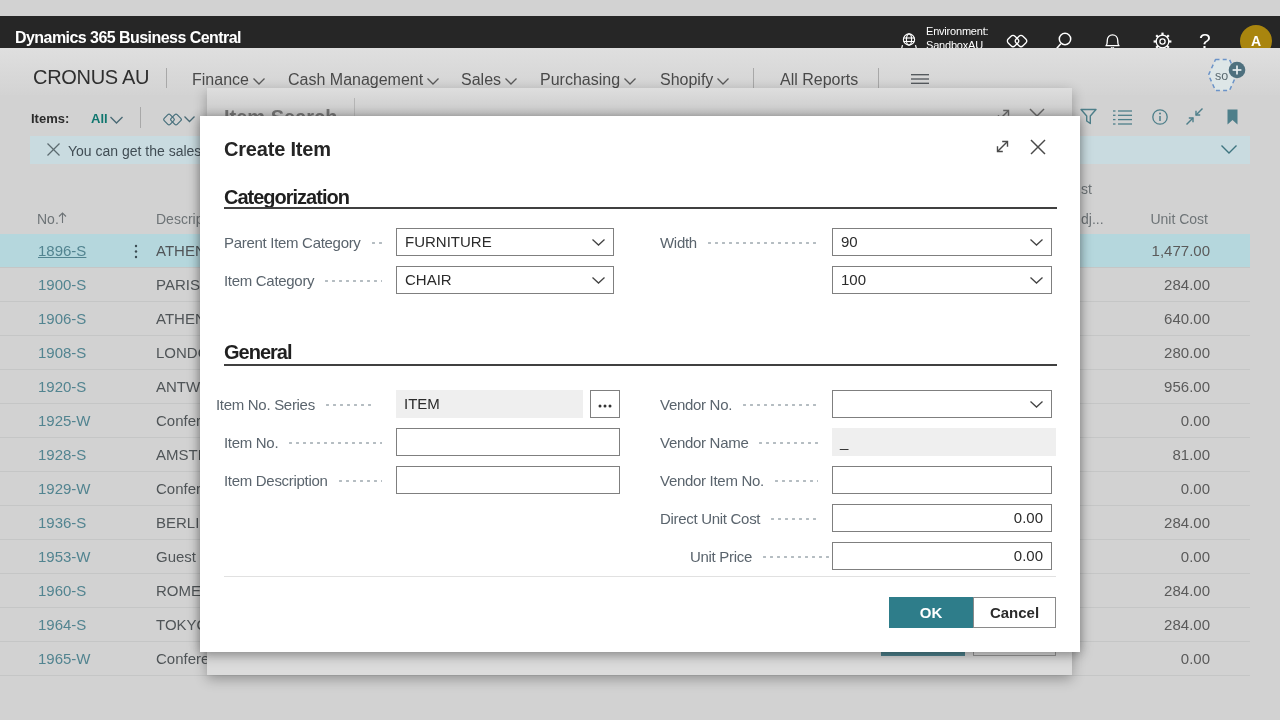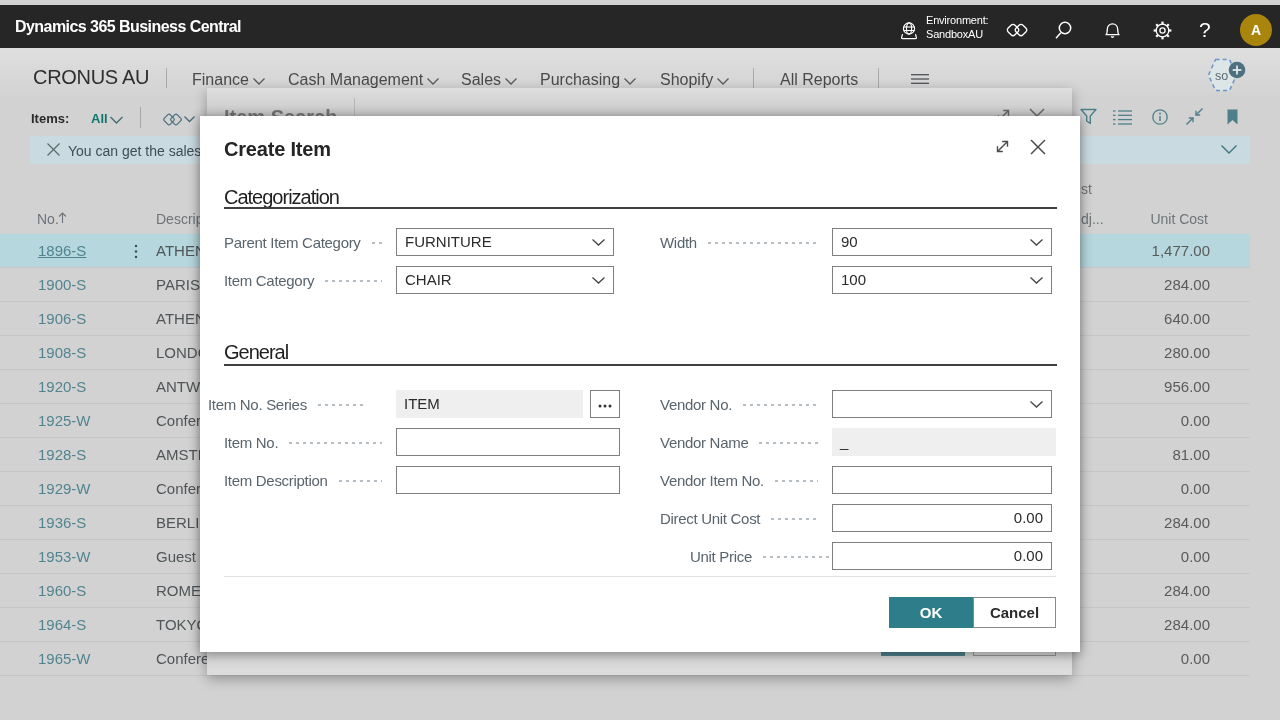--- a/index.html
+++ b/index.html
@@ -2,21 +2,21 @@
 <html><head>
 <meta charset="utf-8">
 <style>
 * { margin:0; padding:0; box-sizing:border-box; }
 html,body { width:1280px; height:720px; overflow:hidden; background:#d2d2d2;
   font-family:"Liberation Sans", sans-serif; }
 svg { display:block; }
 .abs, svg.abs { position:absolute; }
 
 
-#topbar { position:absolute; left:0; top:5px; width:1280px; height:48px; background:#262626; }
+#topbar { position:absolute; left:0; top:16px; width:1280px; height:48px; background:#262626; }
 #topbar .title { position:absolute; left:15px; top:13px; color:#fff; font-size:16px; font-weight:bold; letter-spacing:-0.55px; }
 #topbar .envtext { position:absolute; left:926px; top:9px; color:#fff; font-size:11px; line-height:13.5px; letter-spacing:-0.2px; }
 .avatar { position:absolute; left:1240px; top:9px; width:32px; height:32px; border-radius:50%;
   background:#a9850e; color:#fff; font-size:14px; font-weight:bold; text-align:center; line-height:32px; }
 
 
 #navbar { position:absolute; left:0; top:48px; width:1280px; height:47px;
   background:linear-gradient(#dfdfdf,#d3d3d3); }
 #navbar .company { position:absolute; left:33px; top:18px; font-size:20px; letter-spacing:-0.3px; color:#2f2f2f; }
 .navsep { position:absolute; top:20px; width:1px; height:20px; background:#a8a8a8; }
@@ -37,21 +37,21 @@
 .row .cost { position:absolute; right:40px; top:8px; font-size:15px; color:#5a5a5a; }
 
 
 #dlg2 { position:absolute; left:207px; top:88px; width:865px; height:587px;
   background:linear-gradient(180deg,#dedede 0px,#cbcbcb 26px,#c6c6c6 28px,#dcdcdc 29px,#dcdcdc 100%);
   box-shadow:0 4px 12px rgba(0,0,0,0.30); }
 #dlg1 { position:absolute; left:200px; top:116px; width:880px; height:536px; background:#fff;
   box-shadow:0 0 10px rgba(0,0,0,0.22), 0 4px 12px rgba(0,0,0,0.26); }
 
 .dtitle { position:absolute; left:24px; top:22px; font-size:20px; font-weight:bold; color:#252525; letter-spacing:-0.2px; }
-.sechead { position:absolute; left:24px; font-size:20px; font-weight:normal; color:#1f1f1f; letter-spacing:-1px; }
+.sechead { position:absolute; left:24px; font-size:20px; font-weight:bold; color:#1f1f1f; letter-spacing:-1px; }
 .secline { position:absolute; left:24px; width:833px; height:2px; background:#404040; }
 .flabel { position:absolute; display:flex; align-items:center; height:28px; font-size:15px; letter-spacing:-0.3px; color:#5a646d; }
 .flabel .dots { flex:1; height:4px; margin:2px 14px 0 9px;
   background-image:radial-gradient(circle, #b4bcc1 1.1px, transparent 1.4px);
   background-size:7px 4px; background-repeat:repeat-x; background-position:0 0; }
 .fld { position:absolute; height:28px; background:#fff; border:1px solid #7f7f7f;
   font-size:15px; color:#2b2b2b; line-height:26px; padding-left:8px; }
 .fld.ro { background:#efefef; border:none; line-height:28px; }
 .fld.num { text-align:right; padding-right:8px; }
 .fld svg.dd { position:absolute; right:8px; top:10px; }
@@ -363,21 +363,21 @@
   <div class="fld" style="left:196px;top:150px;width:218px;">CHAIR<svg class="dd" width="13" height="7" viewBox="0 0 13 7">
         <polyline points="0.5,0.5 6.5,6 12.5,0.5" stroke="#444" stroke-width="1.3" fill="none"></polyline>
       </svg></div>
   <div class="fld" style="left:632px;top:150px;width:220px;">100<svg class="dd" width="13" height="7" viewBox="0 0 13 7">
         <polyline points="0.5,0.5 6.5,6 12.5,0.5" stroke="#444" stroke-width="1.3" fill="none"></polyline>
       </svg></div>
 
   <div class="sechead" style="top:225px;">General</div>
   <div class="secline" style="top:248px;"></div>
 
-  <div class="flabel" style="left:8px;top:274px;width:172px;">
+  <div class="flabel" style="left:16px;top:274px;width:172px;">
       <span>Item No. Series</span>
       <span class="dots"></span>
     </div>
   <div class="fld ro" style="left:196px;top:274px;width:187px;">ITEM</div>
   <div class="fld" style="left:390px;top:274px;width:30px;padding:0;text-align:center;">
     <svg style="margin:13px auto 0;" width="14" height="4" viewBox="0 0 14 4">
       <circle cx="2" cy="2" r="1.5" fill="#333"></circle>
         <circle cx="7" cy="2" r="1.5" fill="#333"></circle>
         <circle cx="12" cy="2" r="1.5" fill="#333"></circle>
     </svg>

